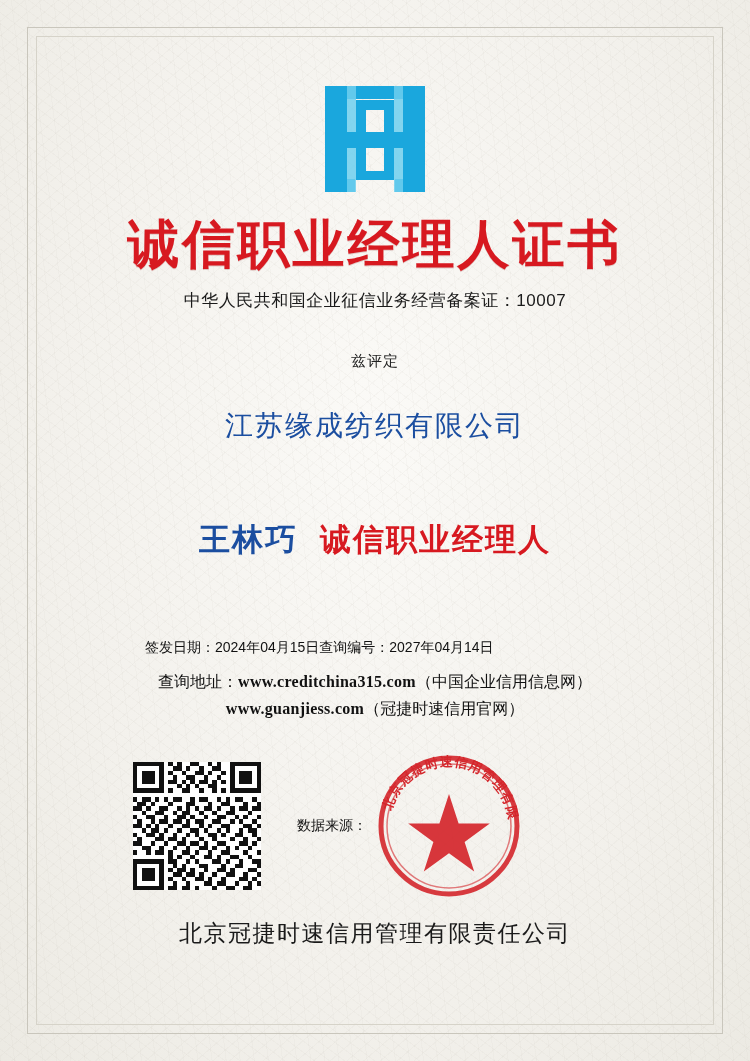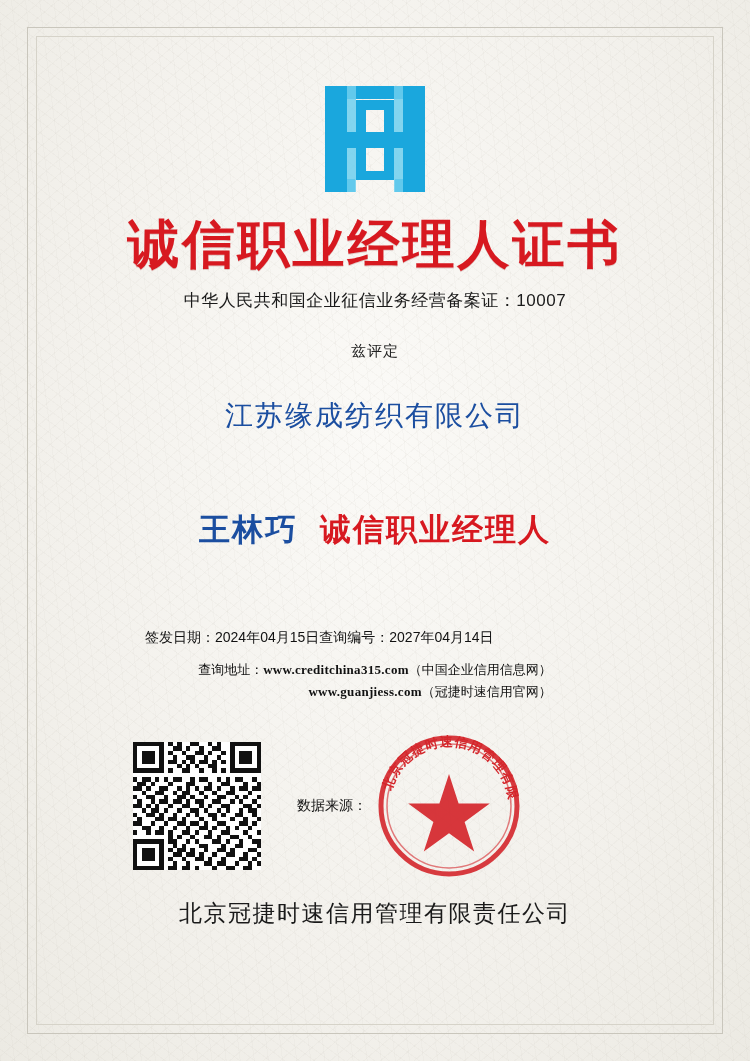--- a/index.html
+++ b/index.html
@@ -82,21 +82,21 @@
   .query-no {
     margin-top: 54px;
     font-family: "Liberation Serif", serif;
     font-size: 20px;
     font-weight: bold;
     color: #111;
     letter-spacing: 0.5px;
   }
 
   .hereby {
-    margin-top: 30px;
+    margin-top: 40px;
     font-size: 15px;
     color: #222;
     letter-spacing: 1px;
   }
 
   .company {
     margin-top: 36px;
     font-size: 28px;
     font-weight: normal;
     color: #1b4ea0;
@@ -125,22 +125,22 @@
   .dates {
     margin-top: 78px;
     width: 460px;
     display: flex;
     font-size: 14px;
     color: #111;
   }
 
   .urls {
     margin-top: 12px;
-    text-align: right;
-    font-size: 13px;
+    text-align: center;
+    font-size: 16px;
     color: #111;
     line-height: 1.65;
   }
   .url-mono {
     font-family: "Liberation Serif", serif;
     font-weight: bold;
     letter-spacing: 0.3px;
   }
 
   .bottom-row {

